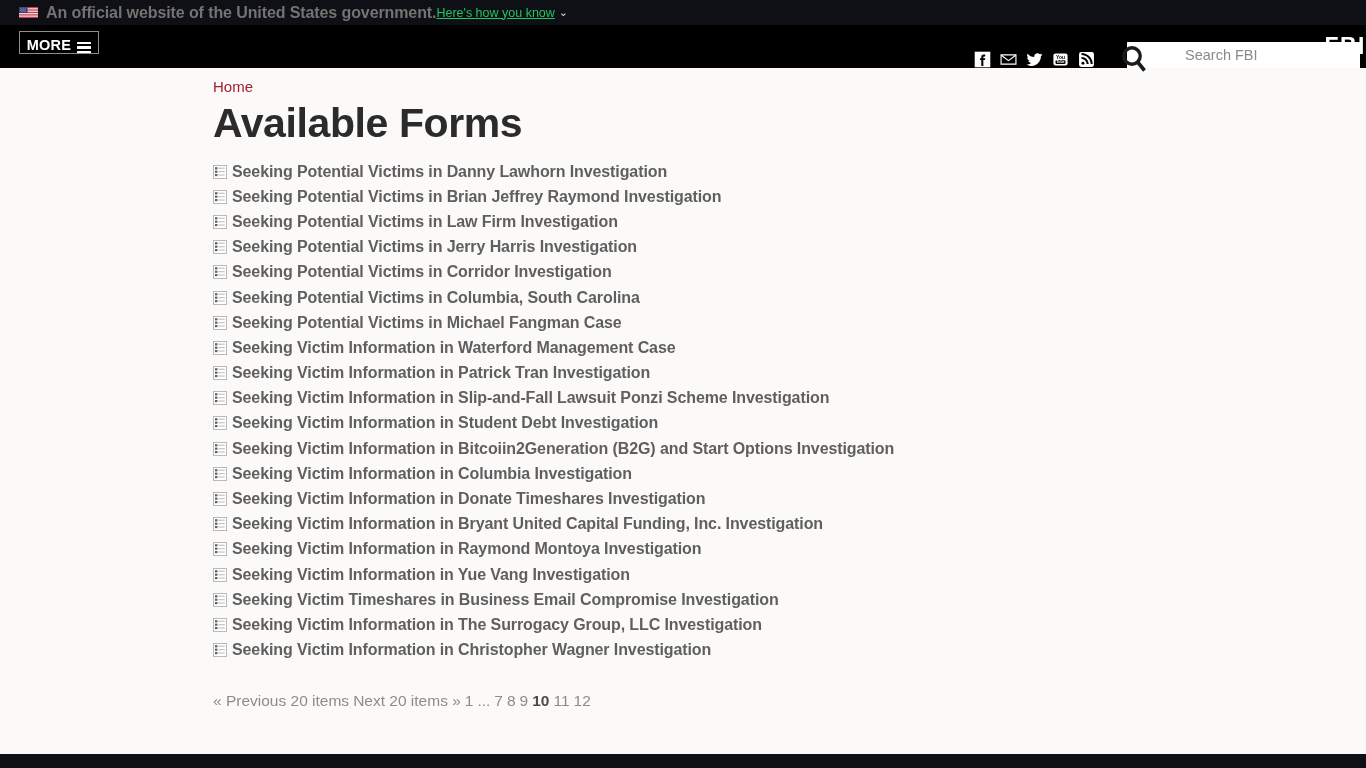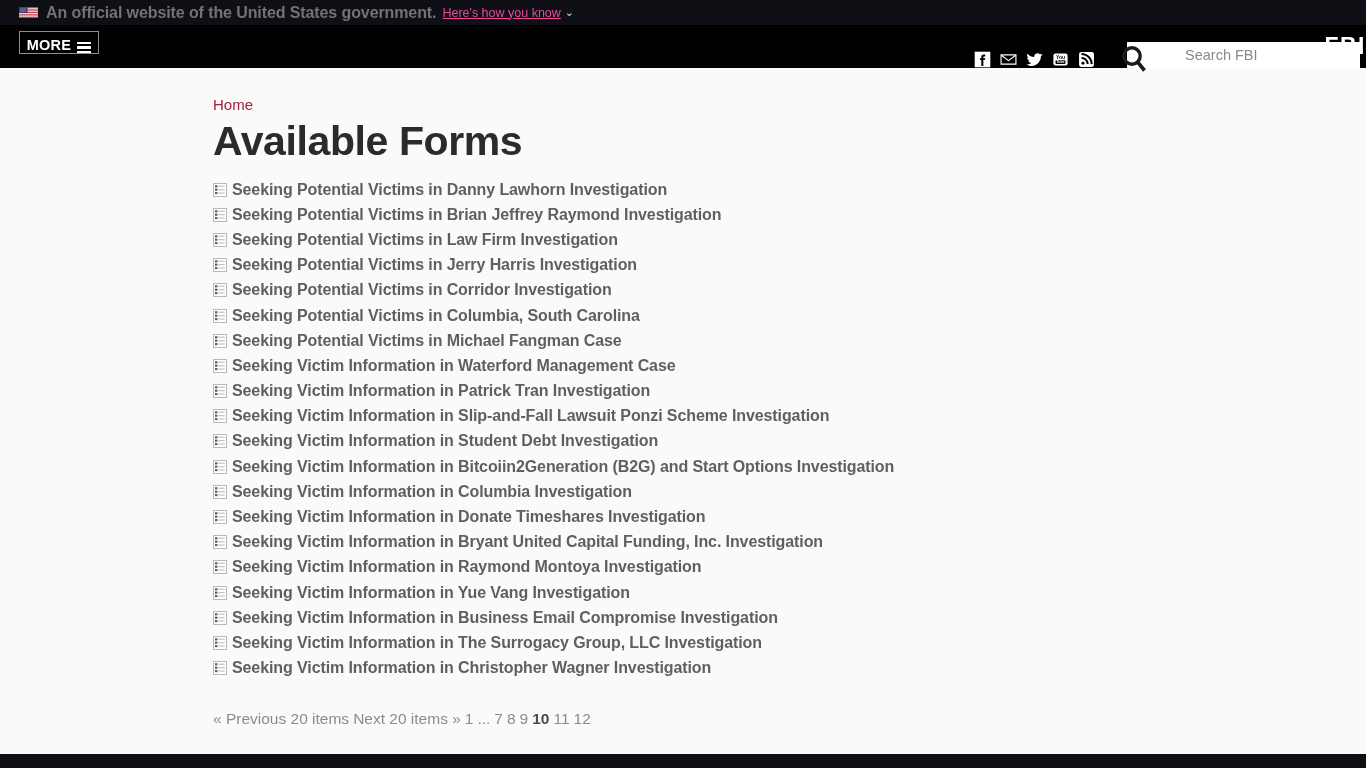--- a/index.html
+++ b/index.html
@@ -33,25 +33,24 @@
     display: block;
   }
   .gov-text {
     color: #737373;
     font-size: 16px;
     font-weight: bold;
     letter-spacing: -0.1px;
     white-space: nowrap;
   }
   .gov-link {
-    color: #ec4899;
+    color: #22c55e;
     font-size: 12.5px;
     font-weight: normal;
     text-decoration: underline;
-    margin-left: 6px;
     white-space: nowrap;
     cursor: pointer;
   }
   .gov-chevron {
     color: #dcdcdc;
     font-size: 11px;
     margin-left: 4px;
     display: inline-block;
   }
 
@@ -157,21 +156,21 @@
     height: 34px;
     pointer-events: none;
   }
 
   
   .page {
     padding: 0;
   }
   .content {
     padding-left: 213px;
-    padding-top: 28px;
+    padding-top: 10px;
   }
   .breadcrumb {
     font-size: 15px;
     color: #9b2226;
   }
   .breadcrumb .crumb {
     color: #a32035;
     text-decoration: none;
     cursor: pointer;
   }
@@ -585,21 +584,21 @@
             <svg class="form-icon" viewBox="0 0 14 14">
               <rect x="0.5" y="0.5" width="13" height="13" fill="#ffffff" stroke="#b9b9b9" stroke-width="1"></rect>
               <rect x="2" y="2.2" width="2.4" height="2.2" fill="#5d5d5d"></rect>
               <rect x="5.2" y="2.6" width="6.6" height="1.3" fill="#c9c9c9"></rect>
               <rect x="2" y="5.6" width="2.4" height="2.2" fill="#5d5d5d"></rect>
               <rect x="5.2" y="6.0" width="6.6" height="1.3" fill="#c9c9c9"></rect>
               <rect x="2" y="9.0" width="2.4" height="2.2" fill="#5d5d5d"></rect>
               <rect x="5.2" y="9.4" width="6.6" height="1.3" fill="#c9c9c9"></rect>
             </svg>
           </span>
-          <a class="form-link" href="#">Seeking Victim Information in Business Email Compromise Investigation</a>
+          <a class="form-link" href="#">Seeking Victim Timeshares in Business Email Compromise Investigation</a>
         </li>
         <li class="form-item">
           <span style="display: flex;">
             <svg class="form-icon" viewBox="0 0 14 14">
               <rect x="0.5" y="0.5" width="13" height="13" fill="#ffffff" stroke="#b9b9b9" stroke-width="1"></rect>
               <rect x="2" y="2.2" width="2.4" height="2.2" fill="#5d5d5d"></rect>
               <rect x="5.2" y="2.6" width="6.6" height="1.3" fill="#c9c9c9"></rect>
               <rect x="2" y="5.6" width="2.4" height="2.2" fill="#5d5d5d"></rect>
               <rect x="5.2" y="6.0" width="6.6" height="1.3" fill="#c9c9c9"></rect>
               <rect x="2" y="9.0" width="2.4" height="2.2" fill="#5d5d5d"></rect>

